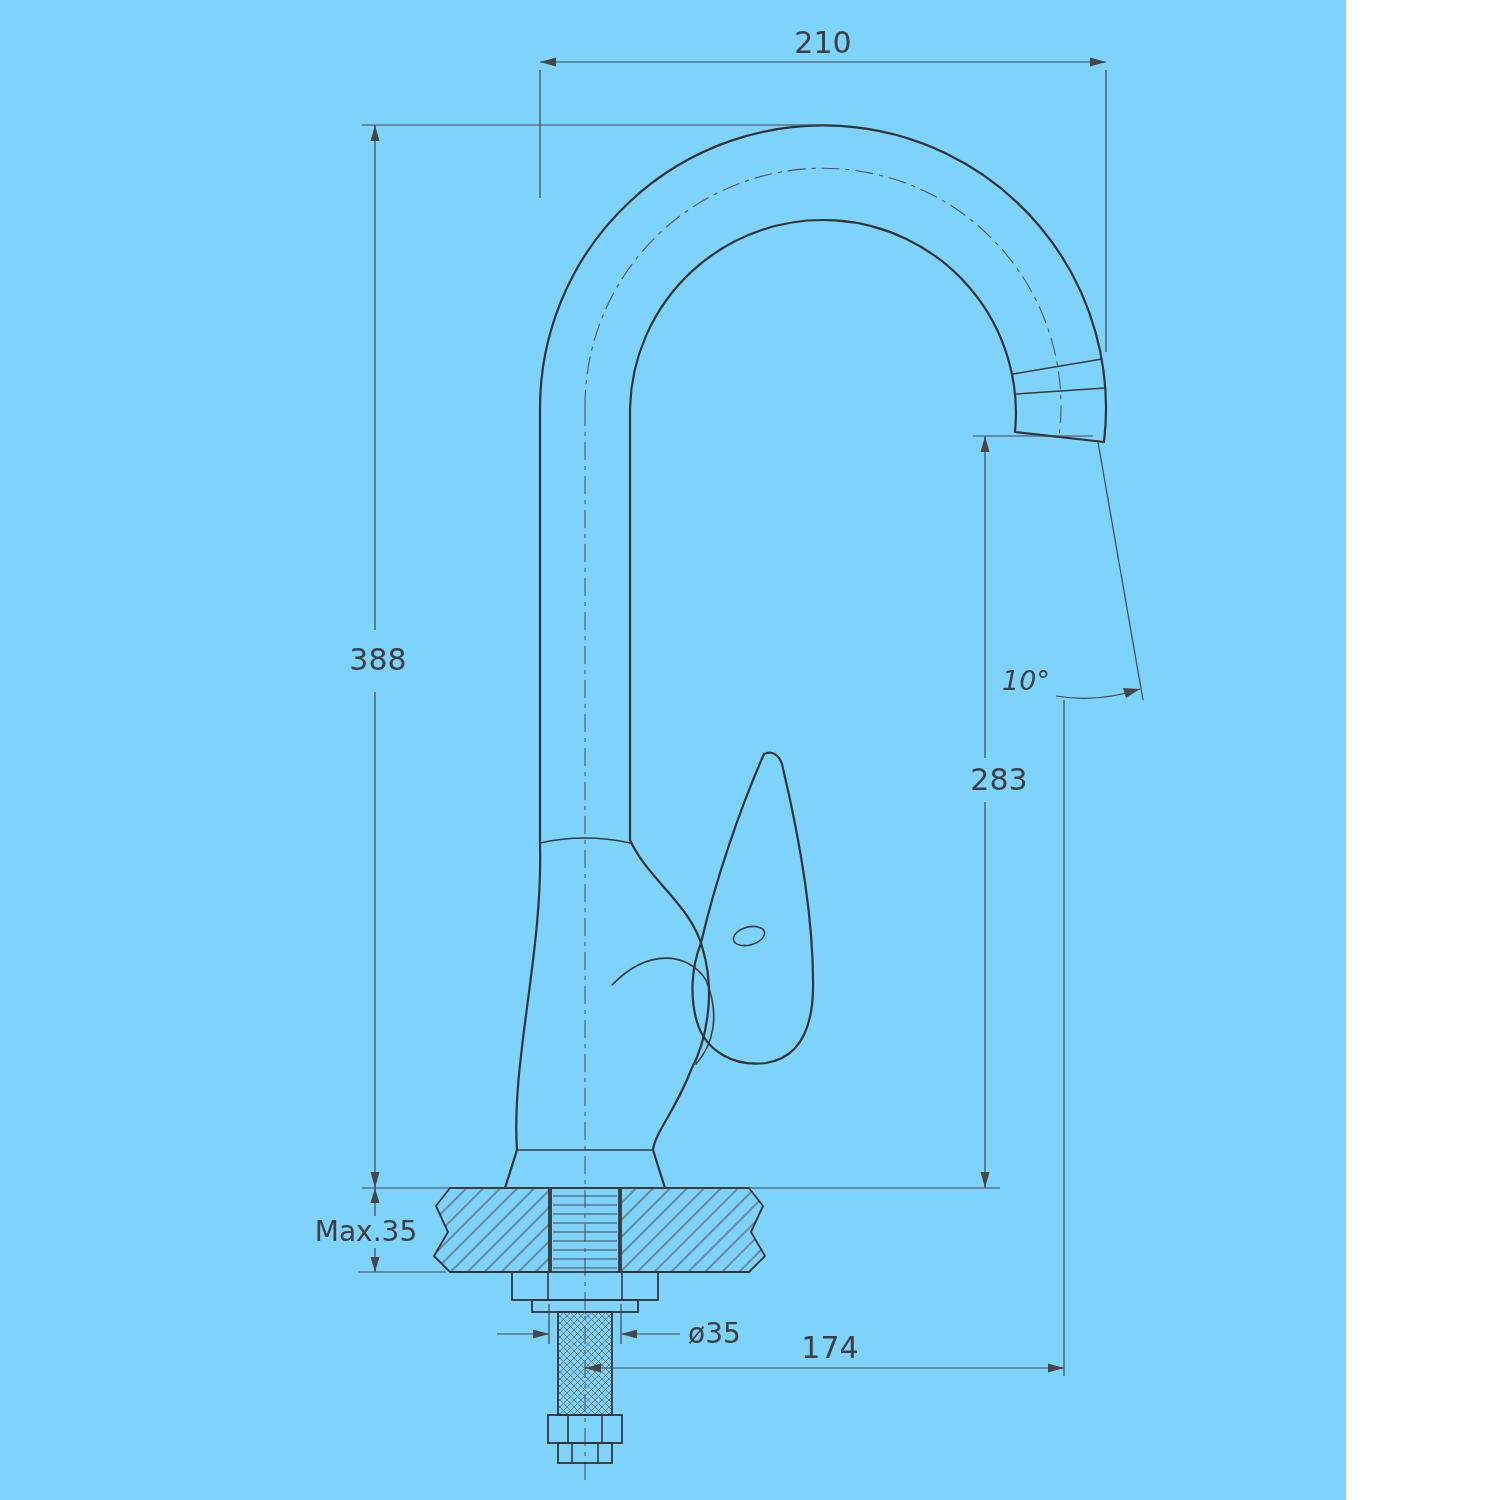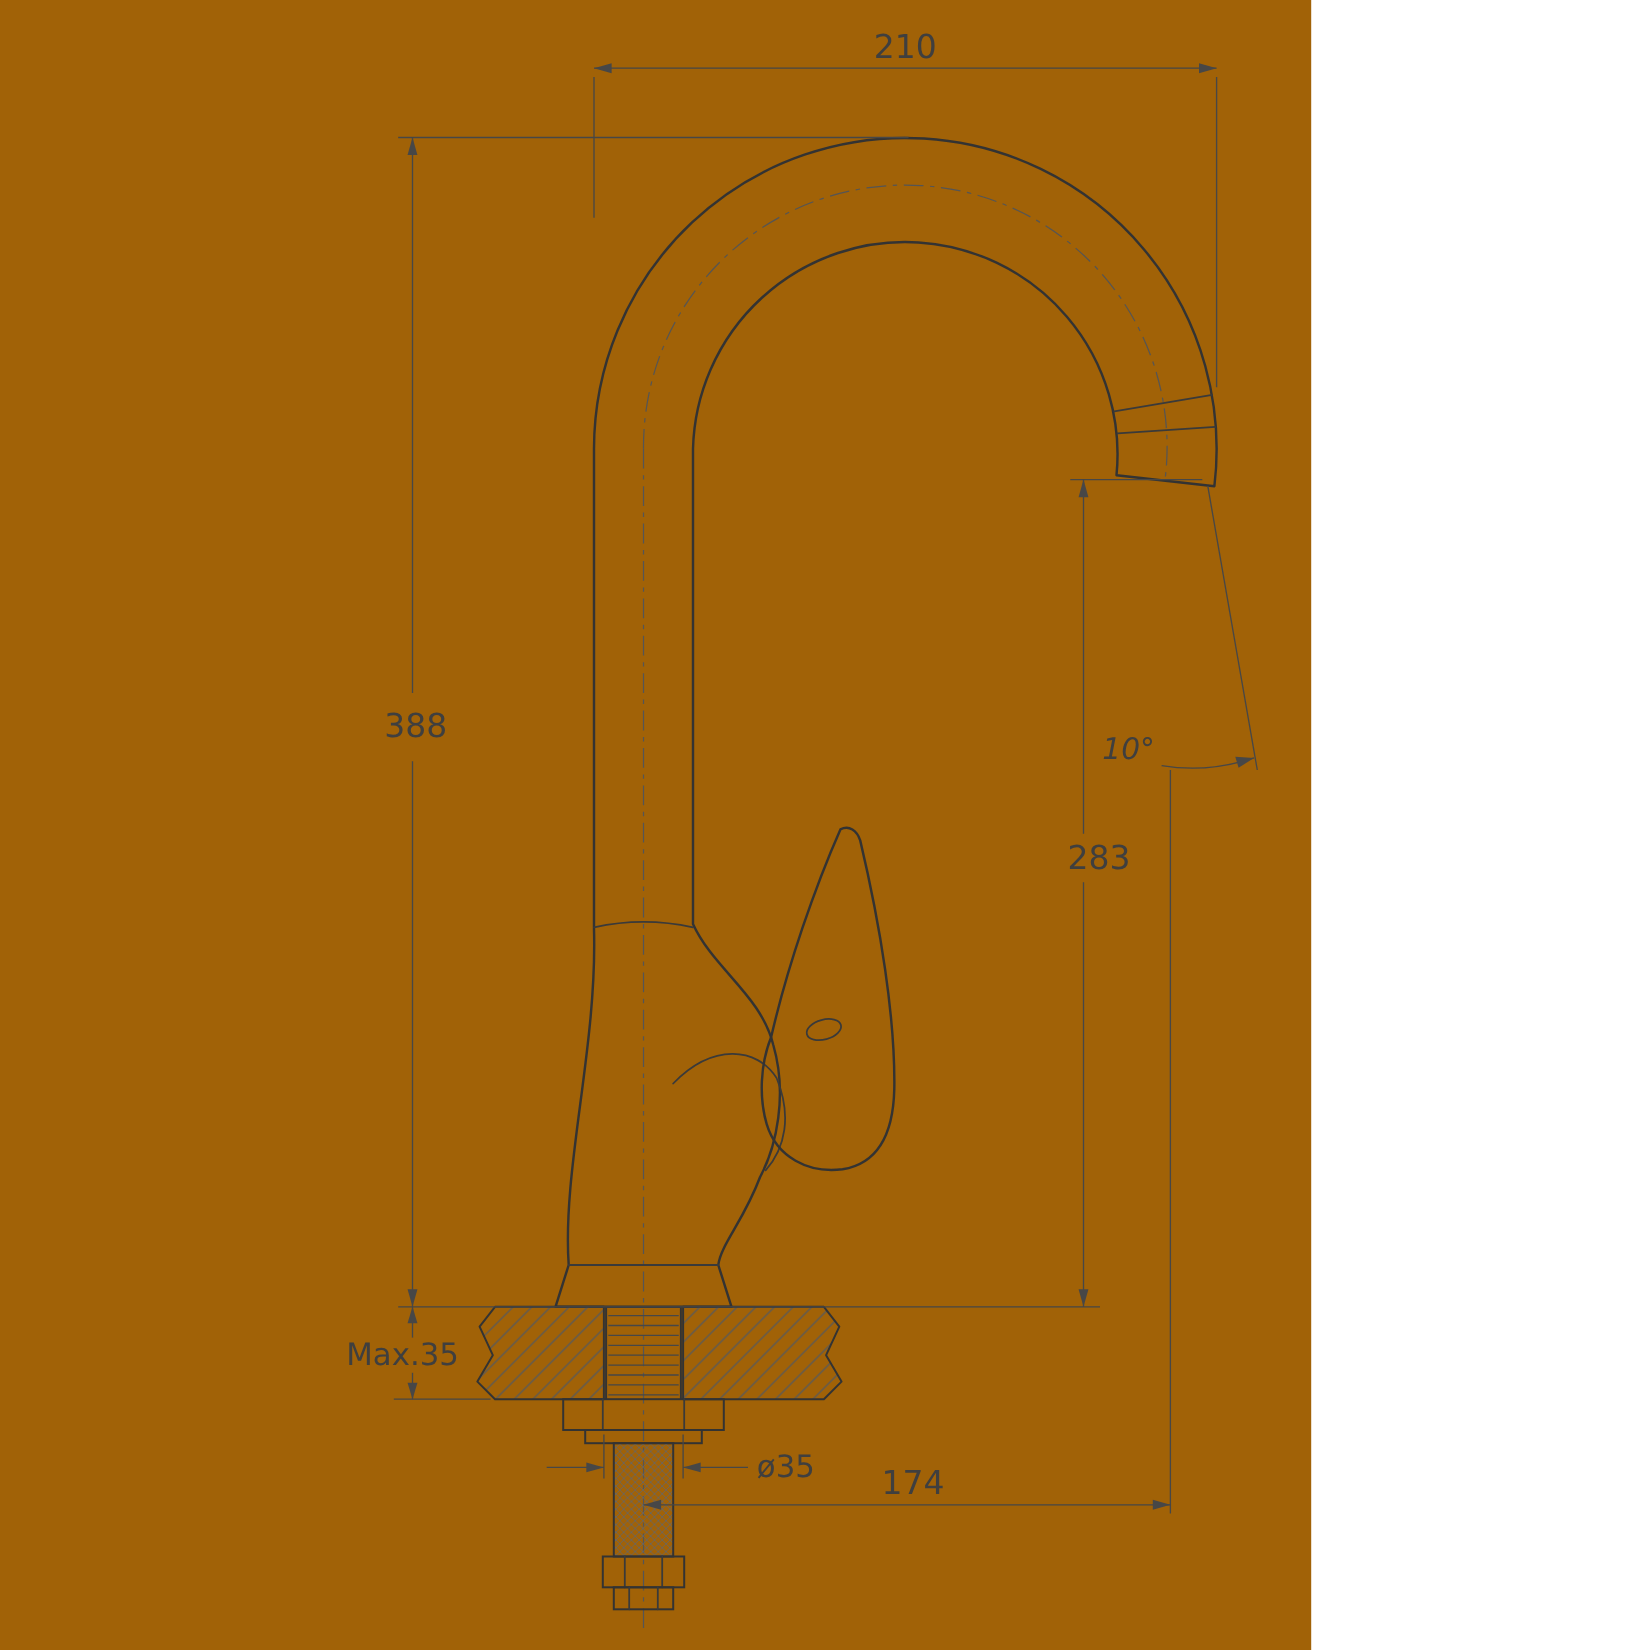--- a/index.html
+++ b/index.html
@@ -1,16 +1,16 @@
 <!DOCTYPE html>
 <html><head>
 <meta charset="utf-8">
 <style>
   html,body{margin:0;padding:0;background:#ffffff;}
-  .canvas{position:relative;width:1192px;height:1500px;background:#a16207;overflow:hidden;}
+  .canvas{position:relative;width:1346px;height:1500px;background:#7dd3fc;overflow:hidden;}
   svg{display:block;}
   .outline{fill:none;stroke:#333333;stroke-width:2.2;stroke-linejoin:round;stroke-linecap:round;}
   .detail{fill:none;stroke:#3a3a3a;stroke-width:1.6;stroke-linejoin:round;stroke-linecap:round;}
   .dim{fill:none;stroke:#474747;stroke-width:1.2;stroke-linecap:butt;}
   .arrow{fill:#474747;stroke:none;}
   .cl{fill:none;stroke:#555555;stroke-width:1.1;stroke-dasharray:18 6 4 6;}
   .hatched{fill:url(#hatch);stroke:#333333;stroke-width:1.8;stroke-linejoin:round;}
   .knurled{fill:url(#knurl);stroke:#333333;stroke-width:1.8;}
   .metal{fill:none;stroke:#333333;stroke-width:1.8;}
   text{font-family:"DejaVu Sans", sans-serif;font-size:30px;fill:#3f3f3f;}

